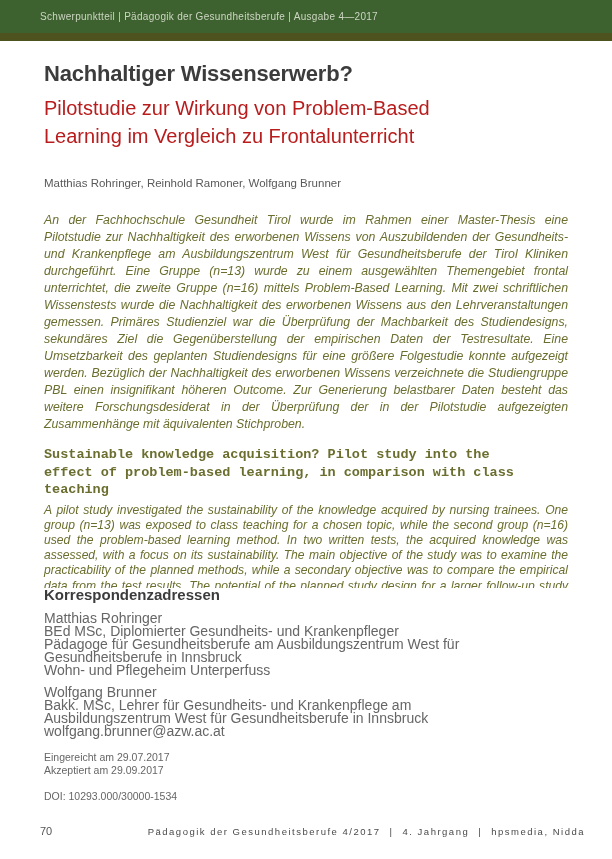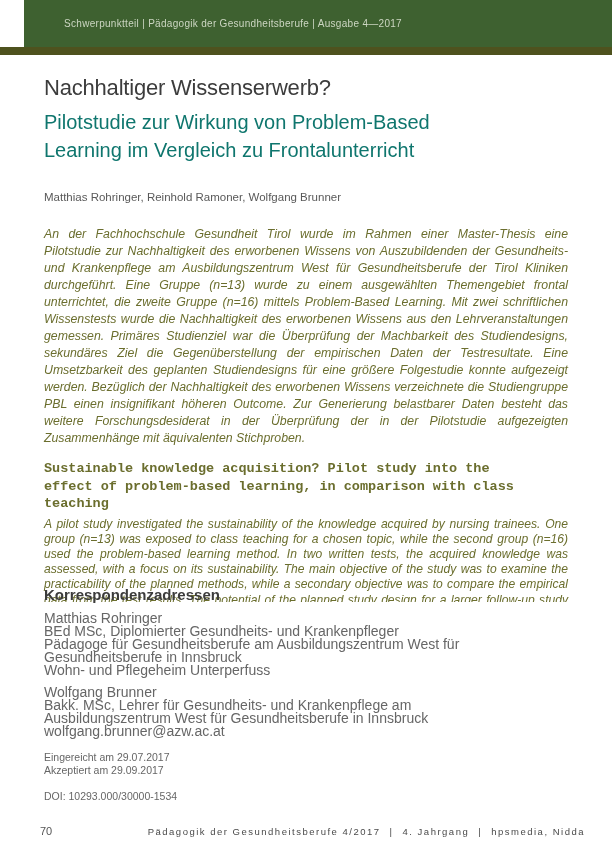--- a/index.html
+++ b/index.html
@@ -4,28 +4,28 @@
 <style>
   * { margin:0; padding:0; box-sizing:border-box; }
   html,body { background:#ffffff; }
   body {
     width:612px; height:859px;
     font-family:"Liberation Sans", sans-serif;
     position:relative; overflow:hidden;
     -webkit-font-smoothing:antialiased;
   }
   
-  .topbar { height:47px; background:#3e6130; display:flex; align-items:center; padding-left:40px;margin-left:24px; }
+  .topbar { height:33px; background:#3e6130; display:flex; align-items:center; padding-left:40px; }
   .topbar-text { color:#ccd6c2; font-size:10px; letter-spacing:0.3px; }
   .topbar-strip { height:8px; background:#4e521e; }
 
   .content { padding:0 44px; height:547px; overflow:hidden; }
 
-  .title { margin-top:20px; font-size:22px; font-weight:normal; color:#3c3c3c; letter-spacing:-0.2px; }
-  .subtitle { margin-top:7px; font-size:20px; font-weight:normal; color:#0f766e; line-height:28px; max-width:450px; }
+  .title { margin-top:20px; font-size:22px; font-weight:bold; color:#3c3c3c; letter-spacing:-0.2px; }
+  .subtitle { margin-top:7px; font-size:20px; font-weight:normal; color:#b91c1c; line-height:28px; max-width:450px; }
   .authors { margin-top:27px; font-size:11.5px; color:#595959; }
 
   .abstract-de {
     margin-top:23px; font-size:12.3px; font-style:italic;
     color:#6b6e2e; line-height:17px; text-align:justify;
   }
   .heading-en {
     margin-top:13px; font-size:13.5px; font-weight:bold;
     color:#6b6e2e; line-height:17.5px; max-width:472px;font-family:Liberation Mono, monospace;
   }

